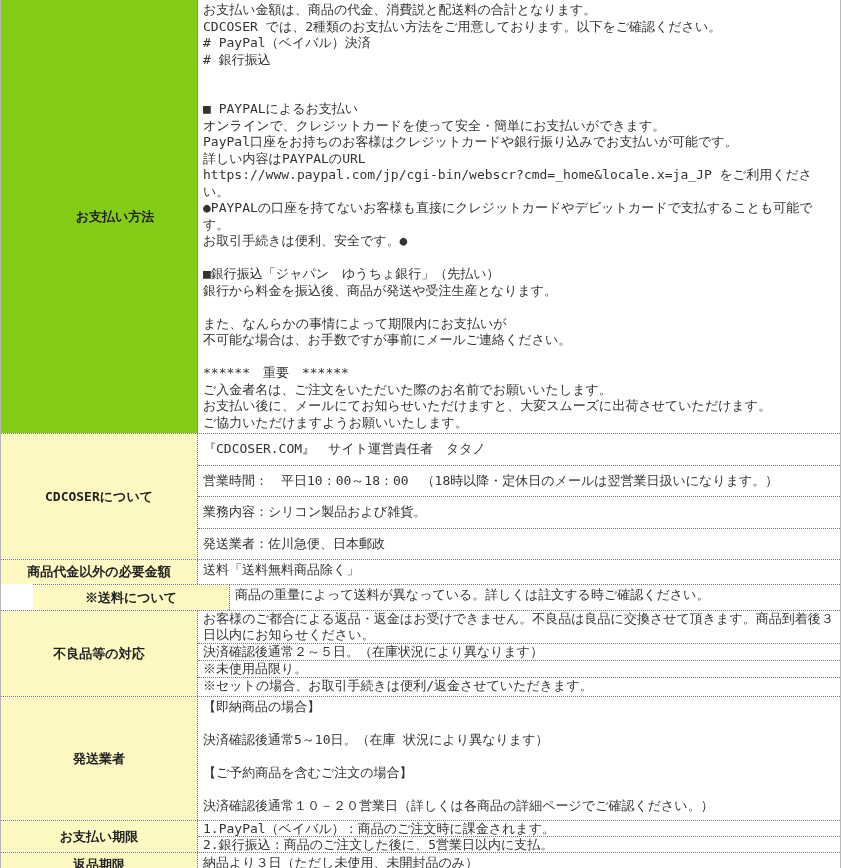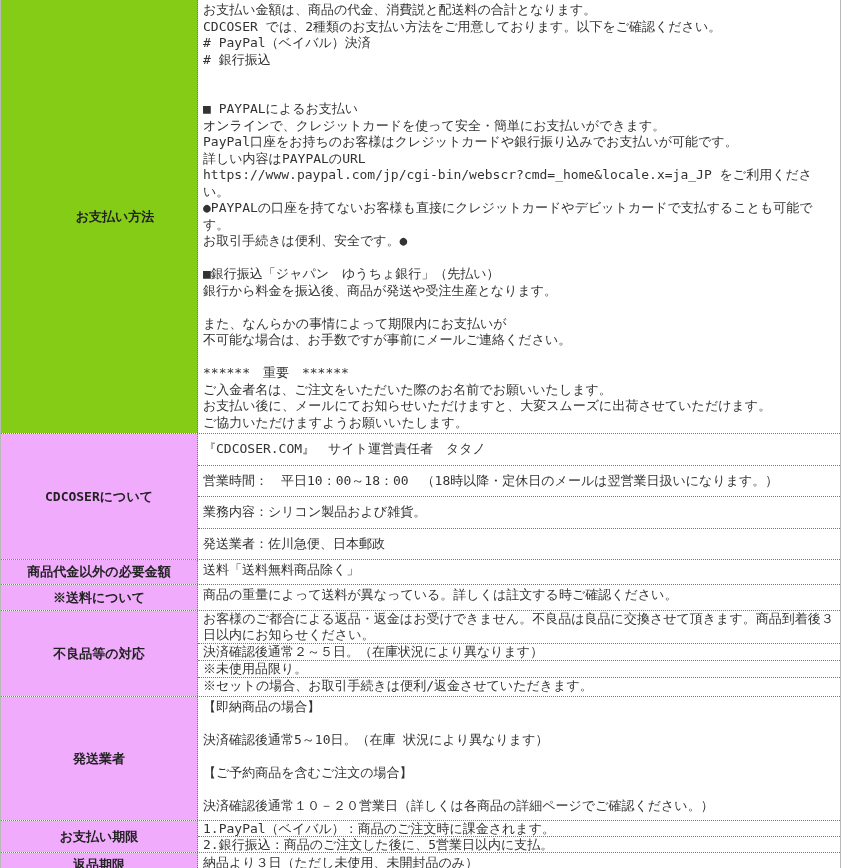--- a/index.html
+++ b/index.html
@@ -31,21 +31,21 @@
     box-sizing:border-box;
     border-right:1px dotted #777777;
     display:flex;
     align-items:center;
     justify-content:center;
     text-align:center;
     font-weight:bold;
     color:#222222;
     padding:2px 4px;
   }
-  .lcell.beige{ background:#f0abfc; }
+  .lcell.beige{ background:#fef9c3; }
   .lcell.white{ background:#84cc16;padding-left:36px; }
   .ccell{
     flex:1;
     box-sizing:border-box;
     padding:2px 4px 2px 5px;
     line-height:16.5px;
     white-space:pre-wrap;
     word-break:break-all;
   }
   .ccell.subwrap{
@@ -64,21 +64,21 @@
     line-height:16px;
   }
   .subrow + .subrow{ border-top:1px dotted #777777; }
   .subrow.tall{ min-height:24.2px; }
   .subrow.flexgrow{ flex:1; }
   .subrow b{ font-weight:bold; color:#111111; }
   
   .h-r1{ min-height:397px; }
   .h-r2{ min-height:126px; }
   .h-r3{ min-height:25px; }
-  .h-r4{ min-height:26px; }
+  .h-r4{ min-height:26px;margin-left:32px; }
   .h-r5{ min-height:86px; }
   .h-r6{ min-height:124px; }
   .h-r7{ min-height:31px; }
   .h-r8{ min-height:24px; }
   .h-r7 .subrow{ padding:0 12px 0 5px; line-height:15px; }
   .h-r5 .subrow{ padding:0 4px 0 5px; }
 </style>
 </head>
 <body>
 

